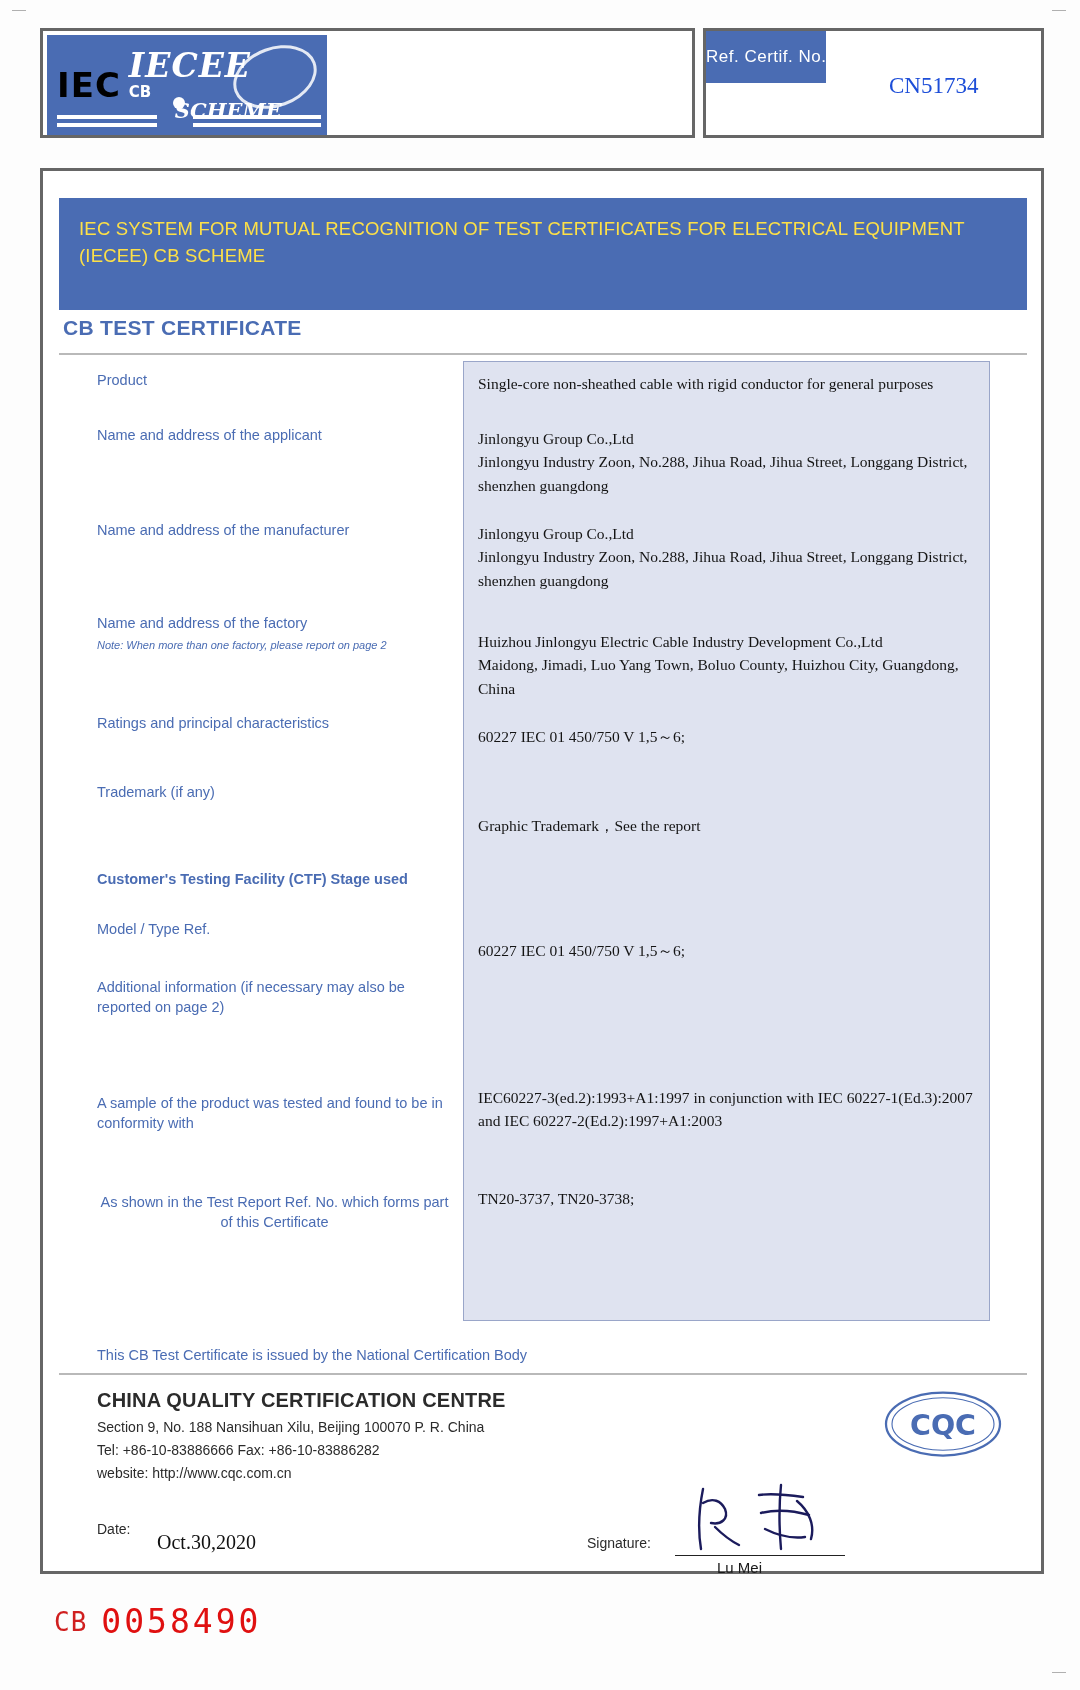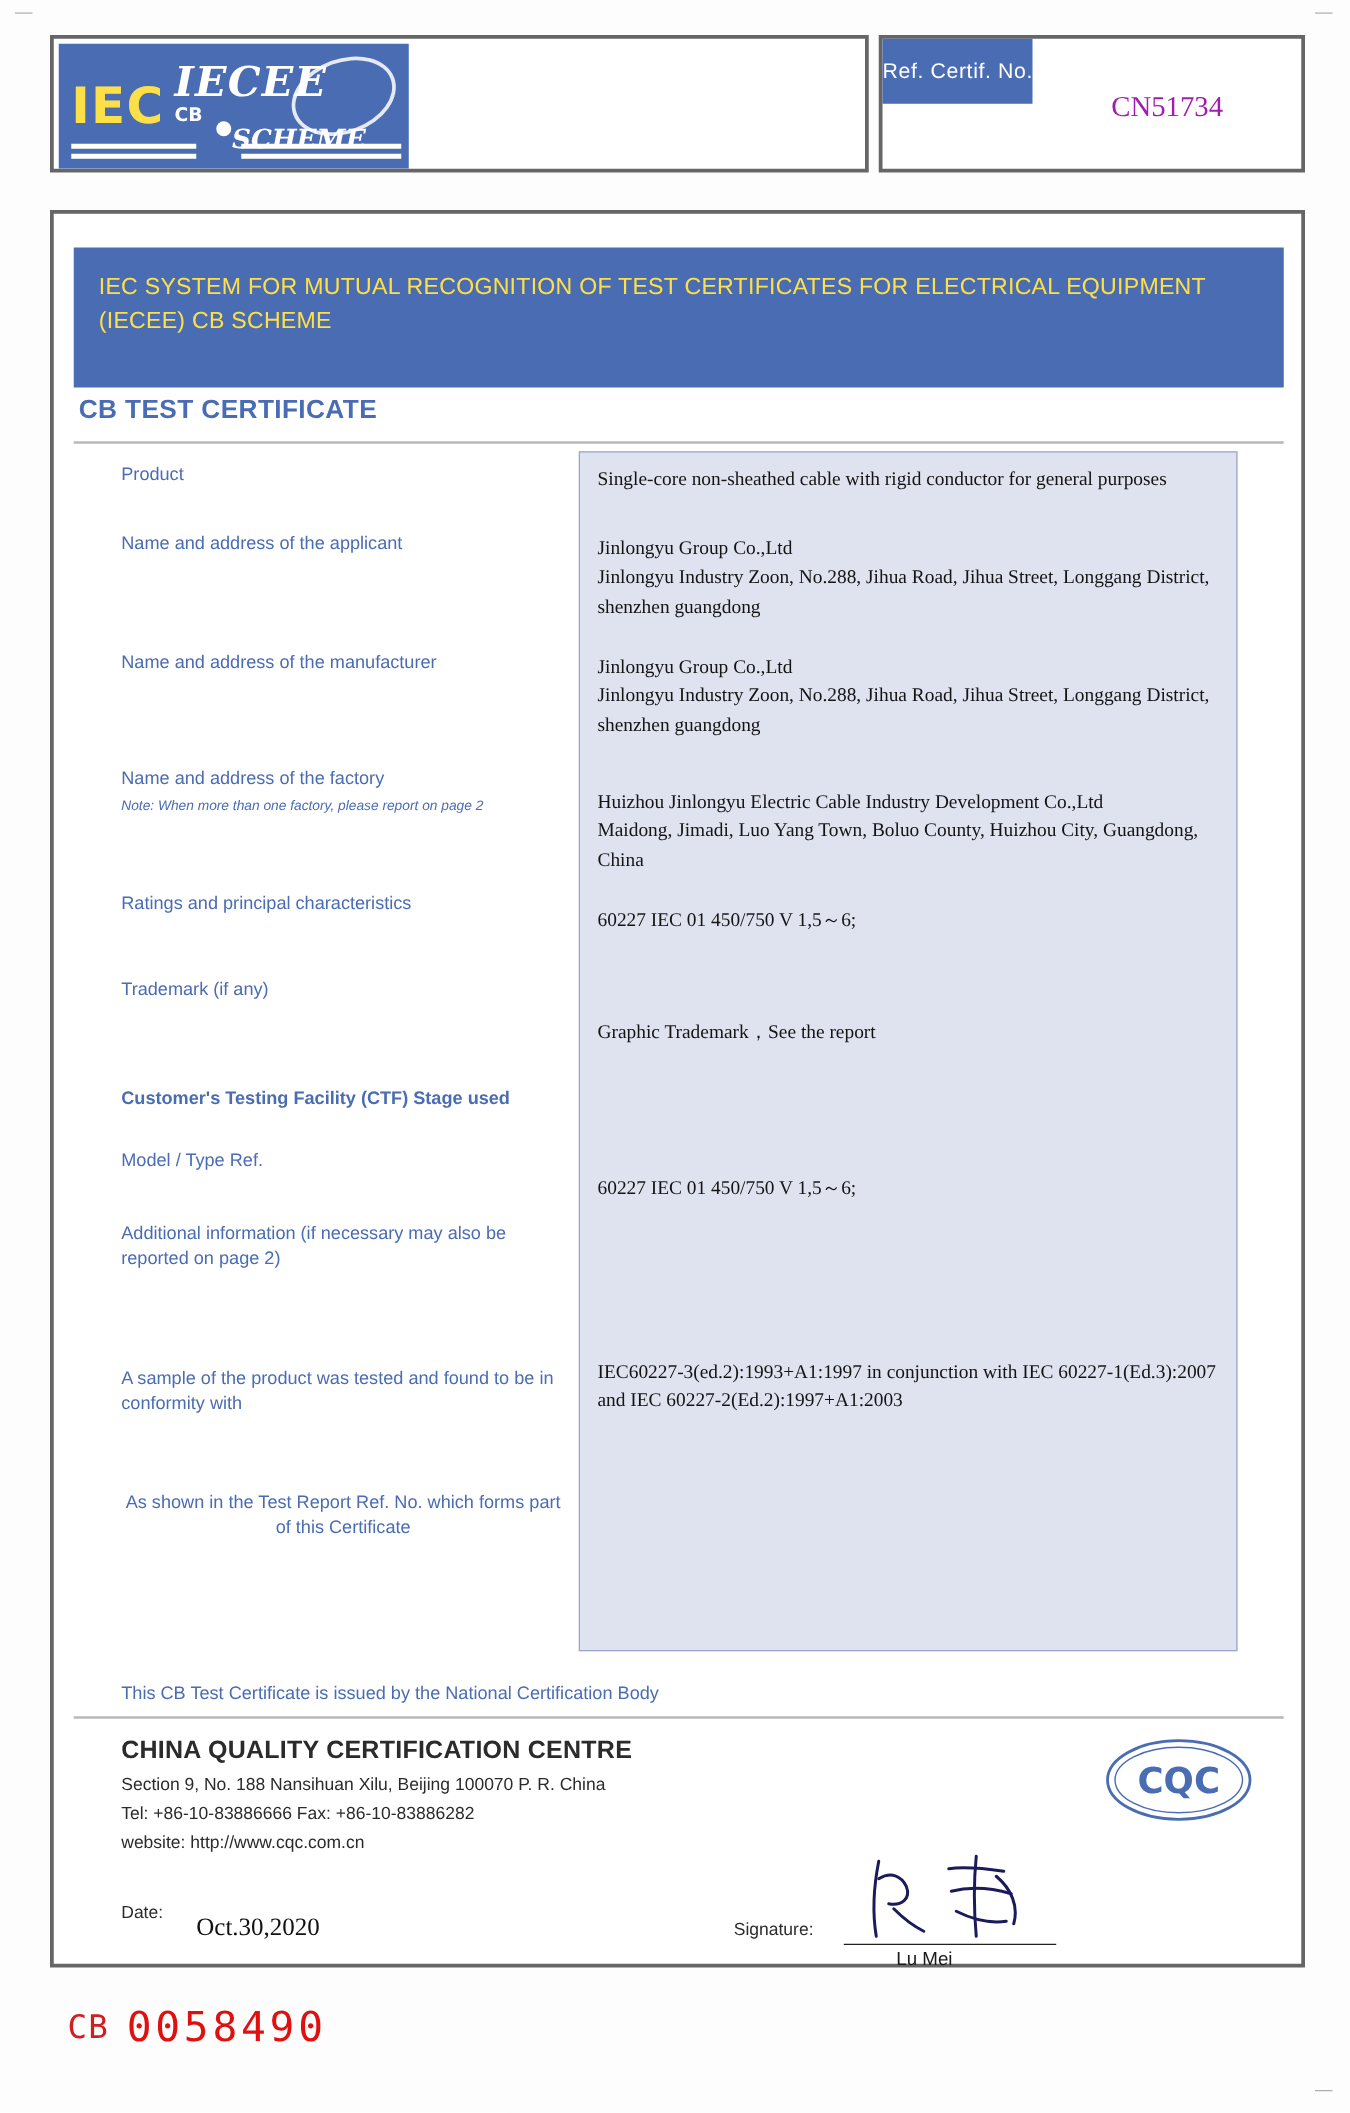--- a/index.html
+++ b/index.html
@@ -34,24 +34,24 @@
   }
   .logo-inner {
     position: absolute;
     left: 4px; top: 4px;
     width: 280px; height: 100px;
     background: #4a6cb3;
     display: flex;
     align-items: center;
   }
   .iec-text {
-    color: #fde047;
+    color: #000000;
     font-family: "DejaVu Sans", sans-serif;
     font-weight: bold;
-    font-size: 40px;
+    font-size: 34px;
     letter-spacing: 1px;
     margin-left: 10px;
     line-height: 1;
   }
   .iecee-block {
     margin-left: 8px;
     color: #fff;
     line-height: 1;
   }
   .iecee-text {
@@ -114,21 +114,21 @@
     font-size: 17px;
     letter-spacing: .5px;
   }
   .ref-value {
     flex: 1;
     display: flex;
     align-items: center;
     justify-content: center;
     font-family: "Liberation Serif", serif;
     font-size: 23px;
-    color: #a21caf;
+    color: #1d4ed8;
     padding-top: 6px;
   }
   
   .main-frame {
     position: absolute;
     left: 40px; top: 168px;
     width: 1004px; height: 1406px;
     border: 3px solid #666;
     background: #fff;
   }
@@ -362,20 +362,21 @@
       <div class="val tight" style="top:160px; white-space:pre-line;">Jinlongyu Group Co.,Ltd
 Jinlongyu Industry Zoon, No.288, Jihua Road, Jihua Street, Longgang District, shenzhen   guangdong</div>
       <div class="val tight" style="top:268px; white-space:pre-line;">Huizhou Jinlongyu Electric   Cable Industry Development Co.,Ltd
 Maidong, Jimadi, Luo Yang Town, Boluo County, Huizhou City, Guangdong, China</div>
       <div class="val tight" style="top:363px;">60227 IEC 01 450/750 V 1,5～6;</div>
       <div class="val tight" style="top:452px;">Graphic Trademark，See the report</div>
       <div class="val tight" style="top:510px;"></div>
       <div class="val tight" style="top:577px;">60227 IEC 01 450/750 V 1,5～6;</div>
       <div class="val tight" style="top:640px;"></div>
       <div class="val tight" style="top:724px;">IEC60227-3(ed.2):1993+A1:1997 in conjunction with IEC 60227-1(Ed.3):2007 and IEC 60227-2(Ed.2):1997+A1:2003</div>
+      <div class="val tight" style="top:825px;"> TN20-3737, TN20-3738;</div>
     </div>
 
     <div class="issued-line">This CB Test Certificate is issued by the National Certification Body</div>
     <div class="hr-footer"></div>
 
     <div class="nb-block">
       <div class="nb-name">CHINA QUALITY CERTIFICATION CENTRE</div>
       <div class="nb-line">Section 9, No. 188 Nansihuan Xilu, Beijing 100070 P. R. China</div>
       <div class="nb-line">Tel: +86-10-83886666     Fax: +86-10-83886282</div>
       <div class="nb-line">website: http://www.cqc.com.cn</div>

